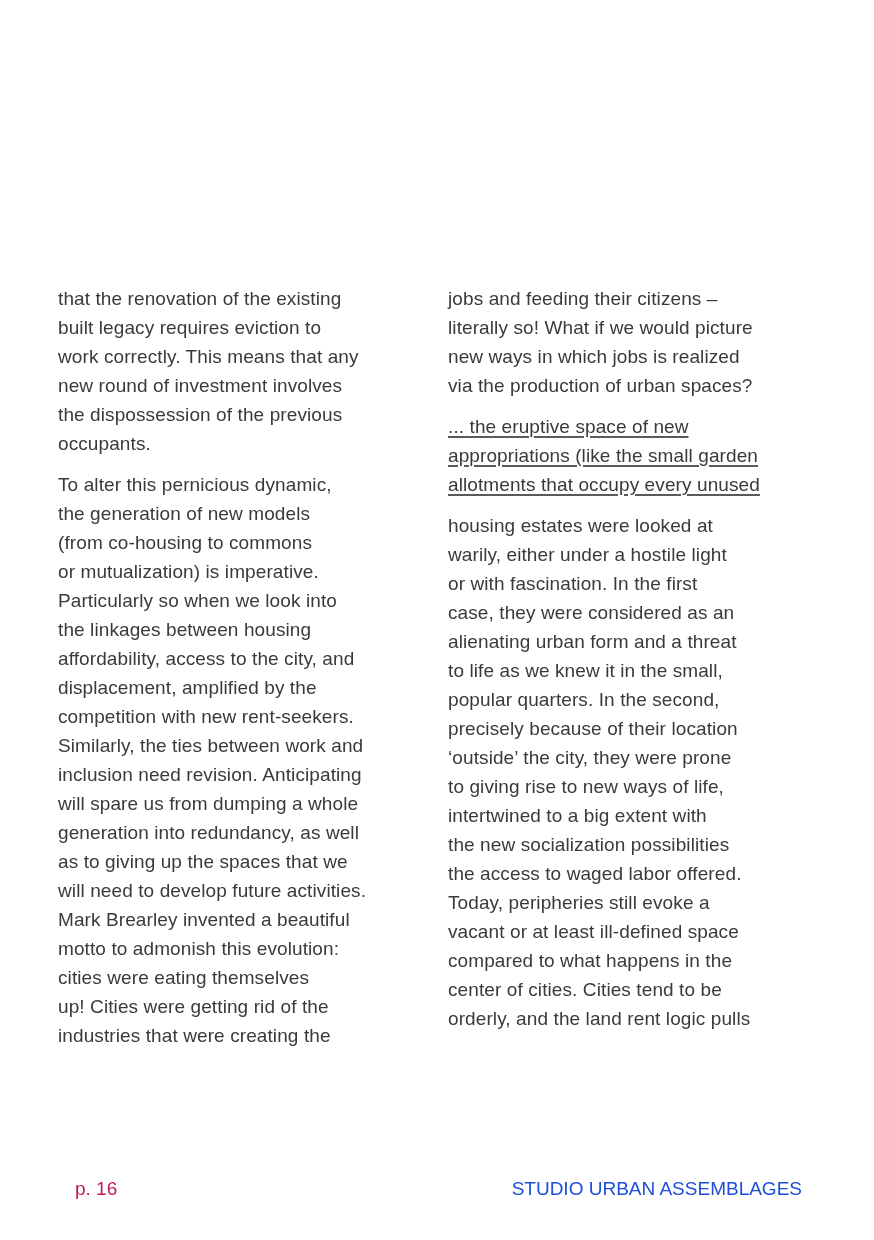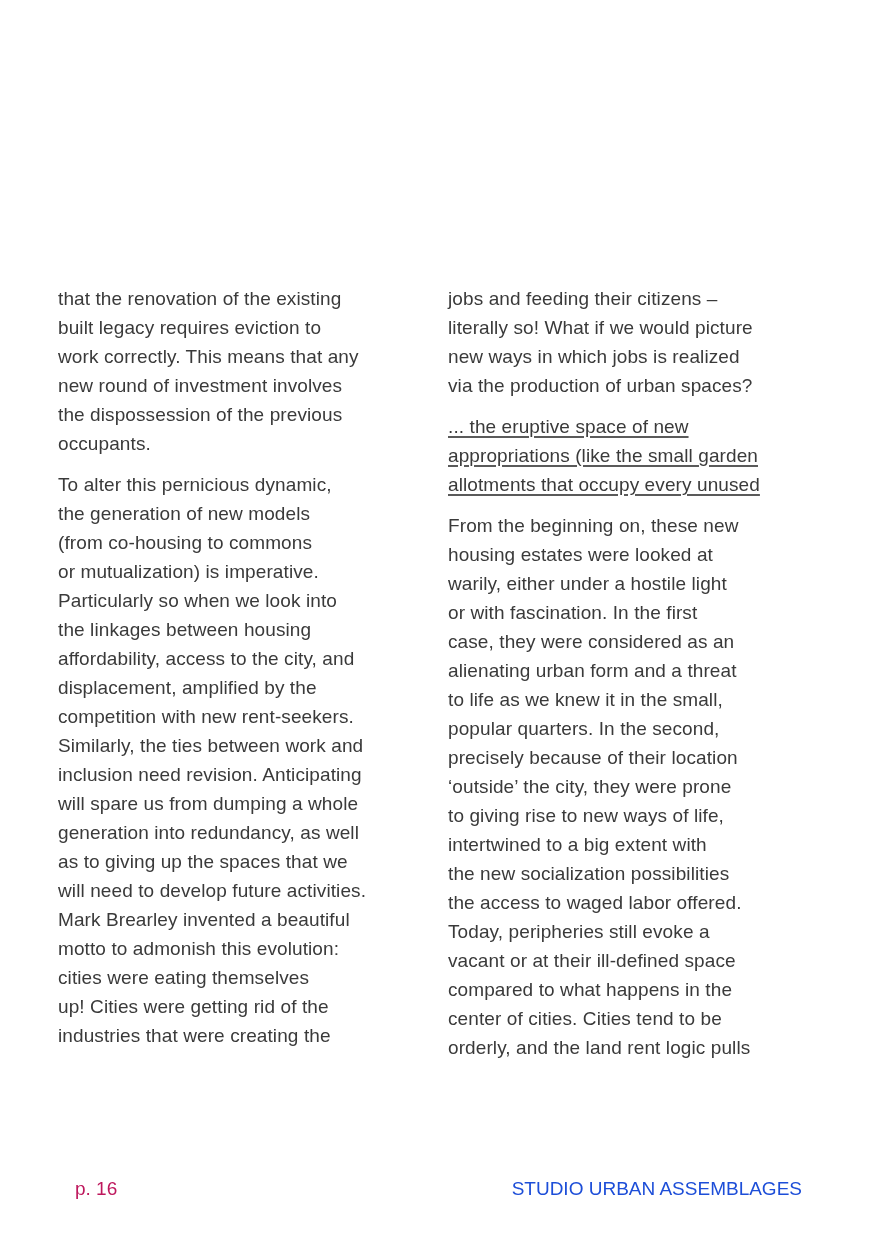--- a/index.html
+++ b/index.html
@@ -100,36 +100,35 @@
     <span class="line">literally so! What if we would picture</span>
     <span class="line">new ways in which jobs is realized</span>
     <span class="line">via the production of urban spaces?</span>
   </p>
   <p class="para underlined">
     <span class="line"><span>... the eruptive space of new </span></span>
     <span class="line"><span>appropriations (like the small garden</span></span>
     <span class="line"><span>allotments that occupy every unused</span></span>
   </p>
   <p class="para">
-    <span class="line">From the beginning on, these new</span>
     <span class="line">housing estates were looked at</span>
     <span class="line">warily, either under a hostile light</span>
     <span class="line">or with fascination. In the first</span>
     <span class="line">case, they were considered as an</span>
     <span class="line">alienating urban form and a threat</span>
     <span class="line">to life as we knew it in the small,</span>
     <span class="line">popular quarters. In the second,</span>
     <span class="line">precisely because of their location</span>
     <span class="line">‘outside’ the city, they were prone</span>
     <span class="line">to giving rise to new ways of life,</span>
     <span class="line">intertwined to a big extent with</span>
     <span class="line">the new socialization possibilities</span>
     <span class="line">the access to waged labor offered.</span>
     <span class="line">Today, peripheries still evoke a</span>
-    <span class="line">vacant or at their ill-defined space</span>
+    <span class="line">vacant or at least ill-defined space</span>
     <span class="line">compared to what happens in the</span>
     <span class="line">center of cities. Cities tend to be</span>
     <span class="line">orderly, and the land rent logic pulls</span>
   </p>
 </div>
 
 <div class="footer-left">p. 16</div>
 <div class="footer-right">STUDIO URBAN ASSEMBLAGES</div>
 
 </body></html>

